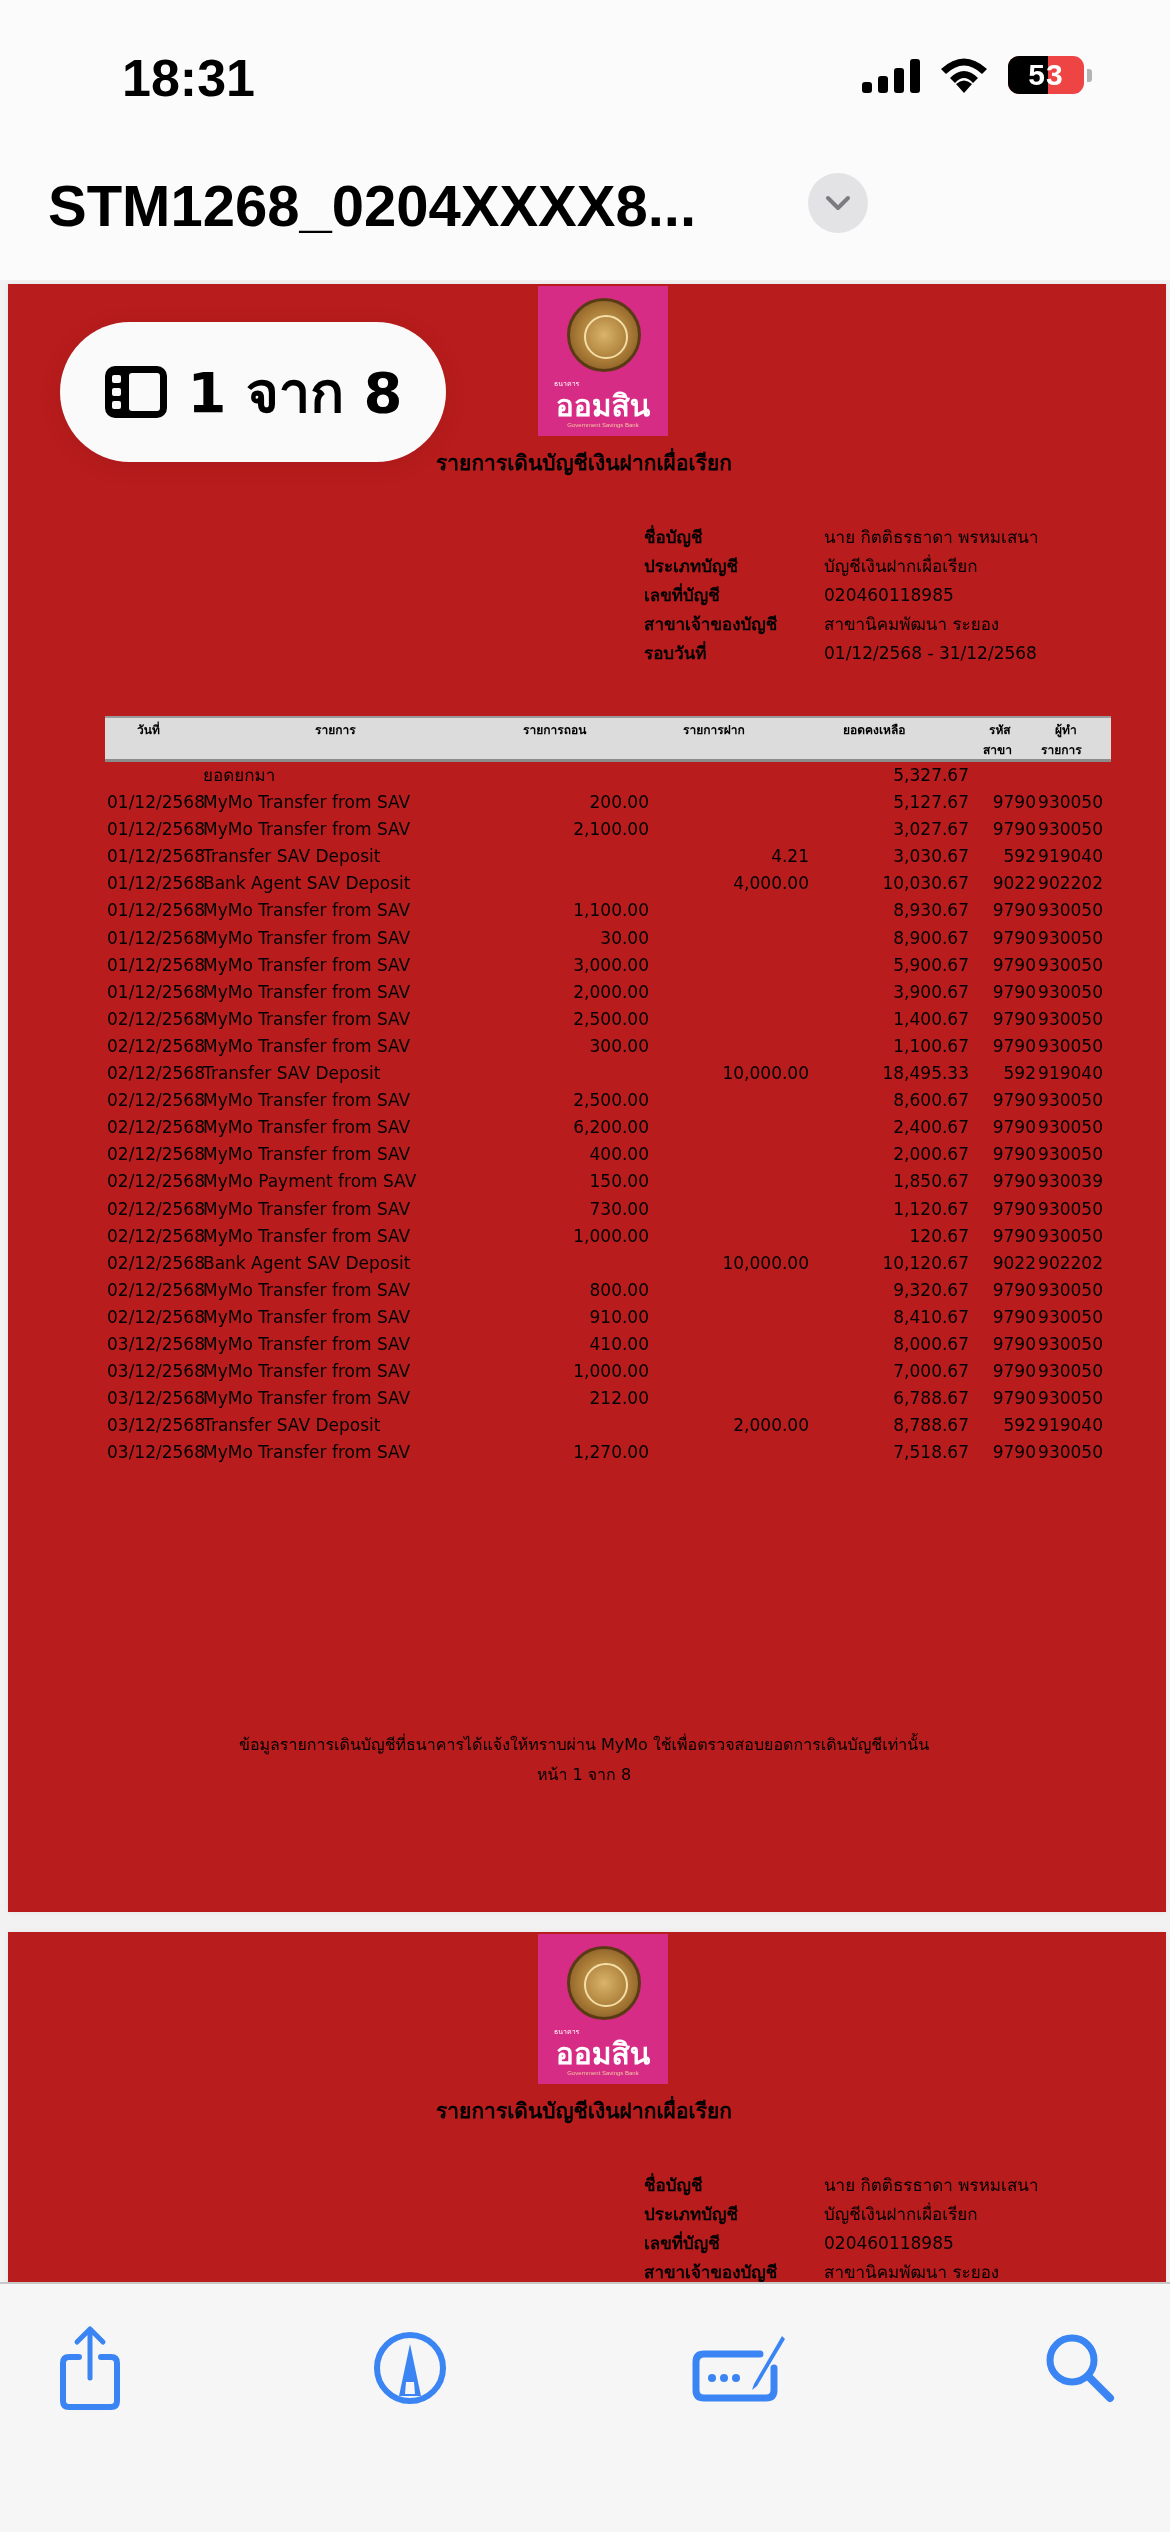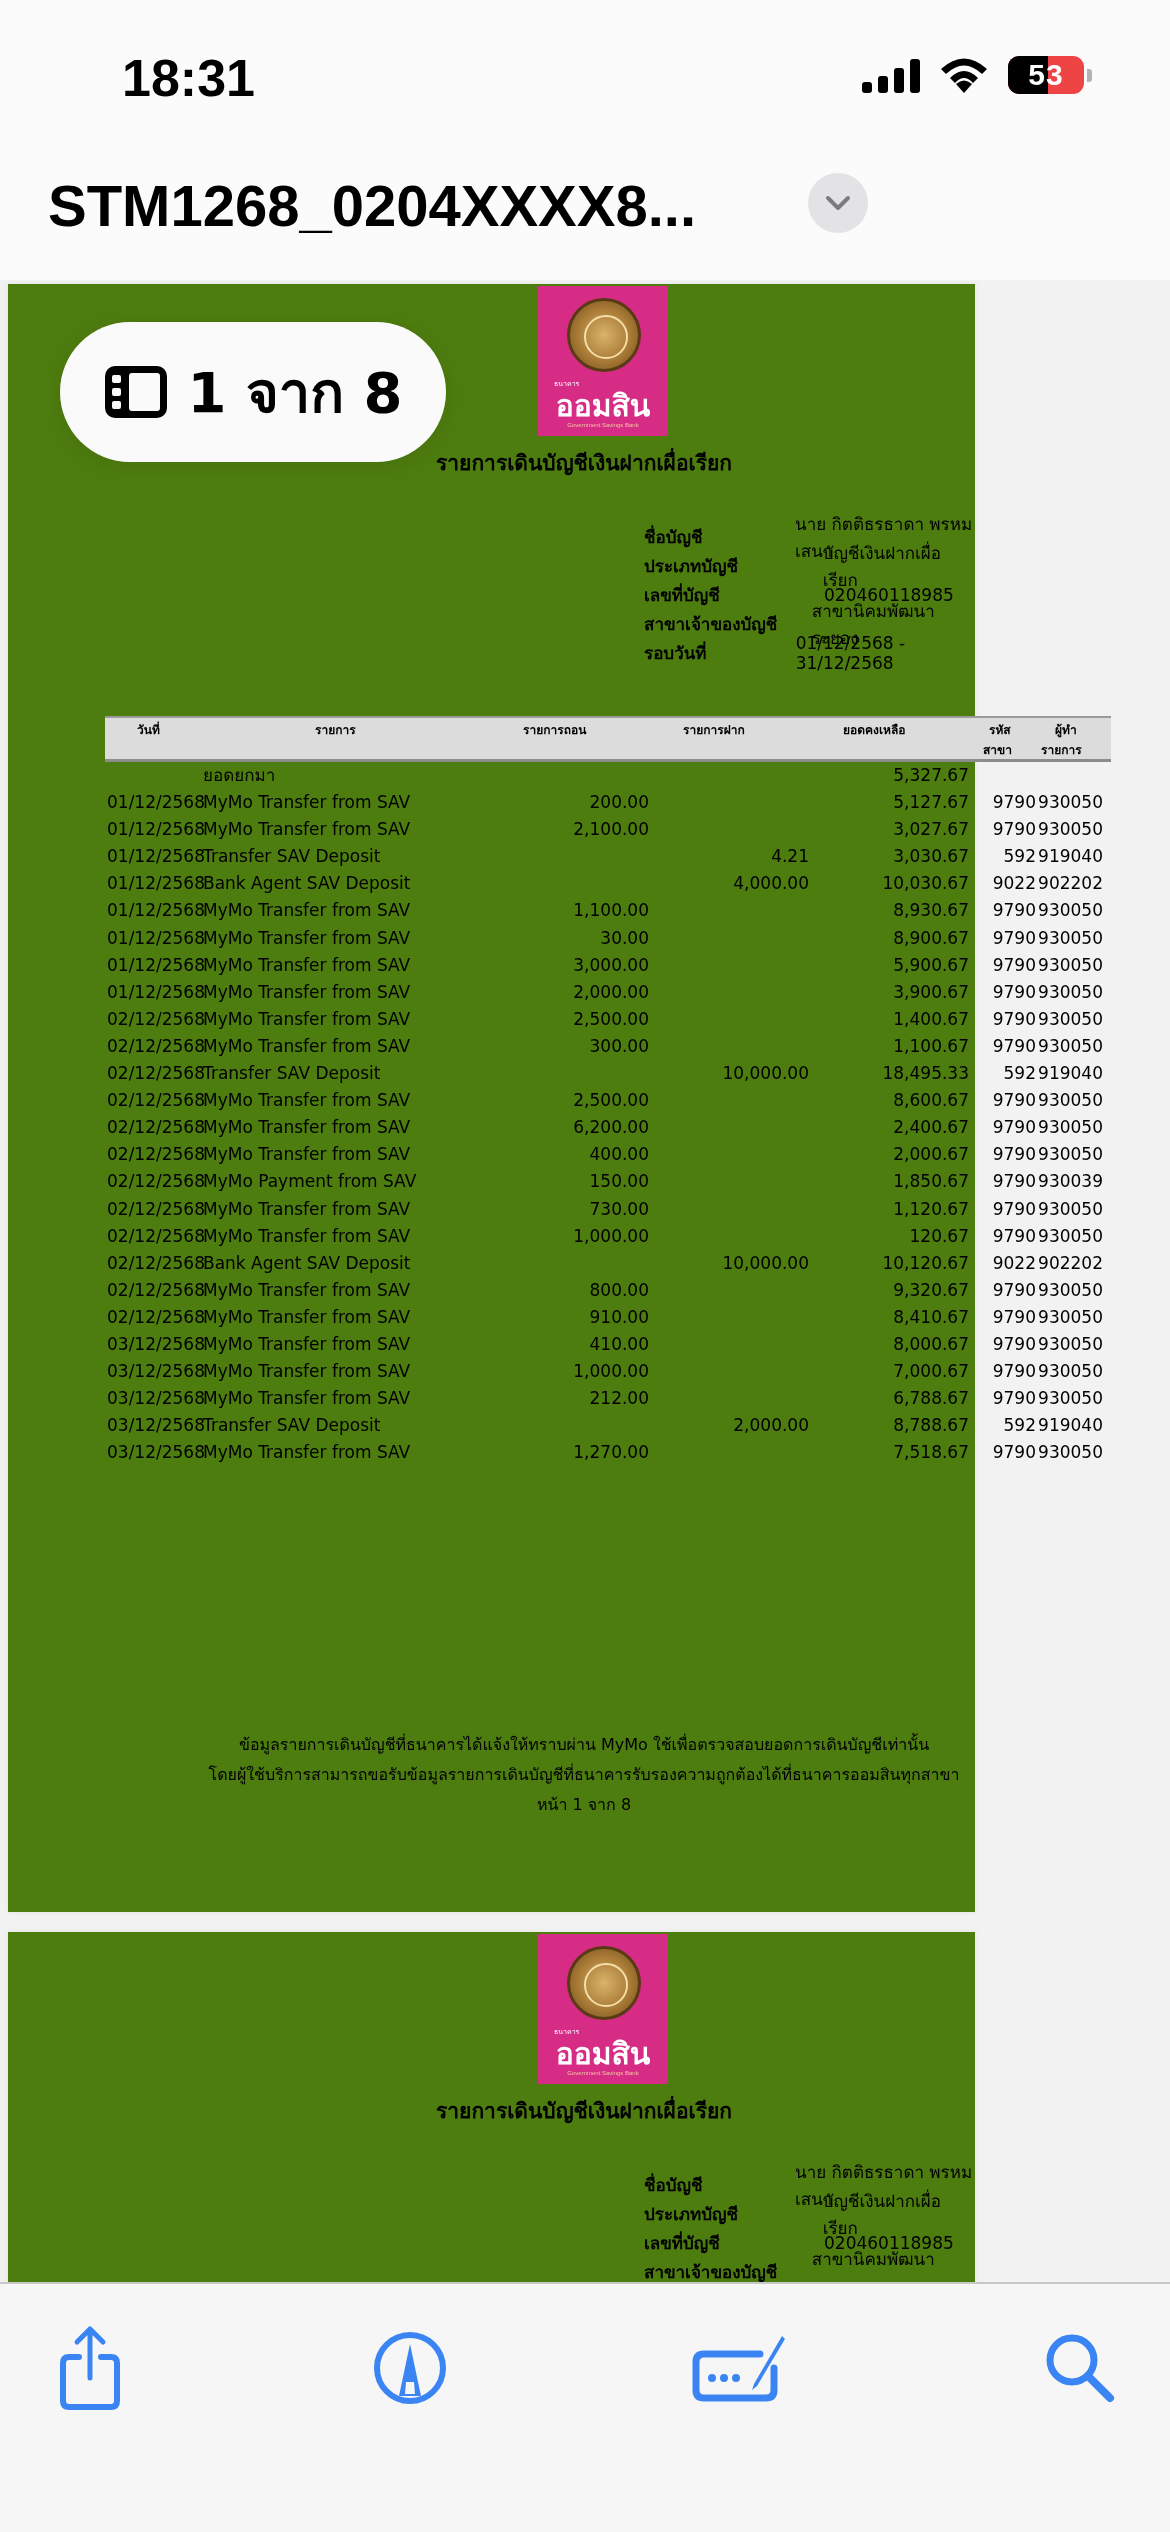--- a/index.html
+++ b/index.html
@@ -17,21 +17,21 @@
   .battery .pct { position: relative; font-size: 30px; font-weight: 700; color: #fff; letter-spacing: 1px; }
   .battery-cap { width: 5px; height: 13px; background: #b3b3b3; border-radius: 0 3px 3px 0; margin-left: -16px; }
 
   
   .nav-bar { position: absolute; top: 140px; left: 0; width: 1170px; height: 140px; background: #fbfbfb; }
   .doc-title { position: absolute; left: 48px; top: 32px; font-size: 58px; font-weight: 700; white-space: nowrap; }
   .title-chevron { position: absolute; left: 808px; top: 33px; width: 60px; height: 60px; border-radius: 50%; background: #e3e3e6; display:flex; align-items:center; justify-content:center; }
   .done-button { position: absolute; right: 48px; top: 34px; font-size: 54px; color: #3a85f3; font-family: "DejaVu Sans", sans-serif; }
 
   
-  .page { position: absolute; left: 8px; width: 967px; background: #4d7c0f; box-shadow: 0 0 6px rgba(0,0,0,0.06); padding-left: 12px; }
+  .page { position: absolute; left: 8px; width: 1158px; background: #b91c1c; box-shadow: 0 0 6px rgba(0,0,0,0.06); padding-left: 12px; }
   .page1 { top: 284px; height: 1628px; }
   .page2 { top: 1932px; height: 420px; }
 
   .logo { position: absolute; left: 530px; width: 130px; height: 150px; background: #d72c86; }
   .logo .seal { position: absolute; left: 29px; top: 12px; width: 74px; height: 74px; border-radius: 50%; background: radial-gradient(circle, #d9b46a 0%, #a87a36 55%, #6e4a1c 100%); border: 3px solid #5a3a14; }
   .logo .seal::after { content: ""; position: absolute; left: 14px; top: 14px; width: 40px; height: 40px; border-radius: 50%; border: 2px solid #f4dfa8; }
   .logo .small { position: absolute; left: 16px; top: 92px; font-size: 7px; color: #fff; font-family: "DejaVu Sans", sans-serif; }
   .logo .brand { position: absolute; left: 0; width: 130px; top: 96px; text-align: center; font-size: 30px; font-weight: 700; color: #fff; font-family: "DejaVu Sans", sans-serif; }
   .logo .en { position: absolute; left: 0; width: 130px; top: 136px; text-align: center; font-size: 6px; color: #f2c6a0; }
 
@@ -374,21 +374,20 @@
           <span class="c c-dep"></span>
           <span class="c c-bal">7,518.67</span>
           <span class="c c-br">9790</span>
           <span class="c c-tel">930050</span>
         </div>
       </div>
   </div>
 
   <div class="footer-note">
     <div>ข้อมูลรายการเดินบัญชีที่ธนาคารได้แจ้งให้ทราบผ่าน MyMo ใช้เพื่อตรวจสอบยอดการเดินบัญชีเท่านั้น</div>
-    <div>โดยผู้ใช้บริการสามารถขอรับข้อมูลรายการเดินบัญชีที่ธนาคารรับรองความถูกต้องได้ที่ธนาคารออมสินทุกสาขา</div>
     <div>หน้า 1 จาก 8</div>
   </div>
 </div>
 
 <div class="page page2">
   <div class="logo" style="top:2px">
     <div class="seal"></div>
     <div class="small">ธนาคาร</div>
     <div class="brand">ออมสิน</div>
     <div class="en">Government Savings Bank</div>

